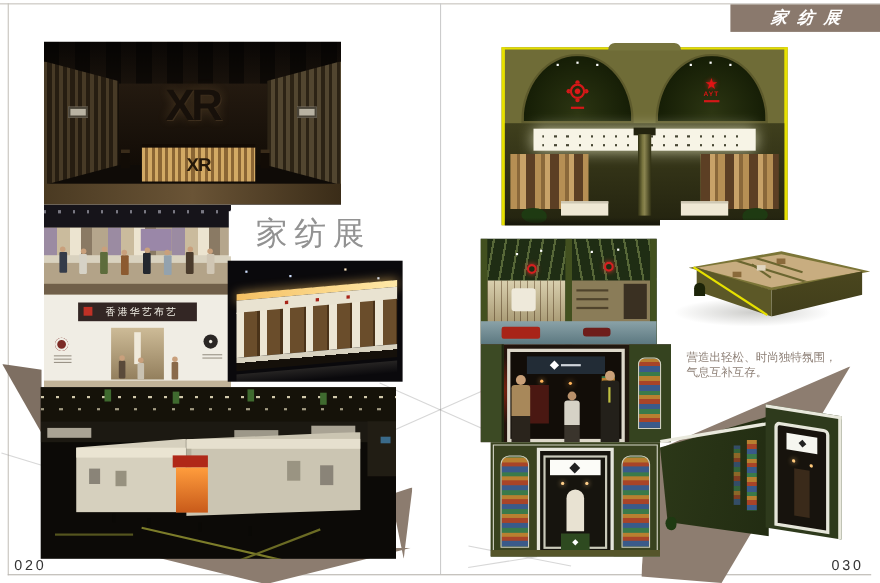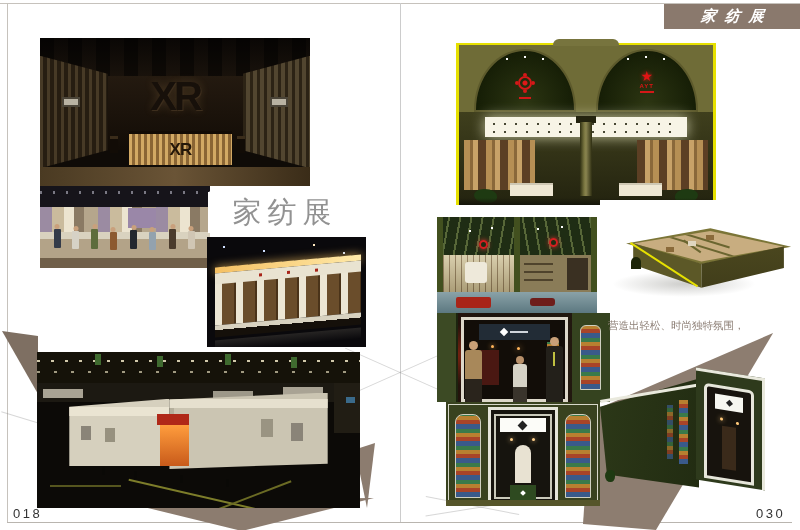--- a/index.html
+++ b/index.html
@@ -91,20 +91,43 @@
         <div class="head"></div>
       </div>
     <div class="person" style="left:76%;top:53%;width:7px;height:20px;background:#4a3b2c;">
         <div class="head"></div>
       </div>
     <div class="person" style="left:87%;top:55%;width:7px;height:18px;background:#d0c6b4;">
         <div class="head"></div>
       </div>
   </div>
 
+  <div class="ph" style="left:40px;top:268px;width:170px;height:84px;background:#f0ede4;">
+    <div class="abs" style="left:18%;top:8%;width:64%;height:21%;background:#332624;display:flex;align-items:center;justify-content:center;">
+      <div class="abs" style="left:5%;top:22%;width:8px;height:8px;background:#c03126;"></div>
+      <span style="color:#f4f1e8;font-size:9px;letter-spacing:2px;padding-left:8px;">香港华艺布艺</span>
+    </div>
+    <div class="abs" style="left:6%;top:46%;width:12px;height:12px;border-radius:50%;background:#7c2b26;box-shadow:inset 0 0 0 2px #f0ede4,inset 0 0 0 4px #7c2b26;"></div>
+    <div class="abs" style="left:5%;top:65%;width:16px;height:1px;background:#9a9387;box-shadow:0 3px 0 #9a9387,0 6px 0 #9a9387;"></div>
+    <div class="abs" style="right:7%;top:43%;width:13px;height:13px;border-radius:50%;background:radial-gradient(circle,#f0ede4 1px,#2a2624 2px);"></div>
+    <div class="abs" style="right:5%;top:64%;width:18px;height:1px;background:#9a9387;box-shadow:0 3px 0 #9a9387;"></div>
+    <div class="abs" style="left:36%;top:36%;width:28%;height:56%;background:linear-gradient(#cdbb97,#937f5d);">
+      <div class="abs" style="left:44%;top:8%;width:6px;height:62%;background:#efe9da;"></div>
+    </div>
+    <div class="person" style="left:40%;top:72%;width:6px;height:16px;background:#5a4a3a;">
+        <div class="head"></div>
+      </div>
+    <div class="person" style="left:50%;top:74%;width:6px;height:15px;background:#c9c2b2;">
+        <div class="head"></div>
+      </div>
+    <div class="person" style="left:68%;top:73%;width:6px;height:16px;background:#8a6a4a;">
+        <div class="head"></div>
+      </div>
+    <div class="abs" style="left:0;bottom:0;width:100%;height:7%;background:#c2b499;"></div>
+  </div>
 
   <div class="seclabel" style="left:208px;top:192px;width:154px;height:41px;">
     <span>家纺展</span>
   </div>
 
   <div class="ph" style="left:207px;top:237px;width:159px;height:110px;background:#0a090c;">
     <div class="abs" style="left:10%;top:8%;width:2px;height:2px;background:#cfe0ff;box-shadow:40px 4px 0 #cfe0ff,90px -2px 0 #ffe9c0,120px 6px 0 #cfe0ff;"></div>
     <div class="abs" style="left:5%;top:22%;width:92%;height:64%;transform:skewY(-5deg);">
       <div class="abs" style="left:0;top:0;width:100%;height:6px;background:linear-gradient(90deg,#f5c063,#ffe9a8);box-shadow:0 0 10px rgba(255,200,100,.8);"></div>
       <div class="abs" style="left:0;top:6px;width:100%;height:17%;background:#e9e3d1;">
@@ -205,22 +228,23 @@
       <div class="abs" style="left:30%;top:16%;width:36%;height:2px;background:#6b6630;transform:rotate(17deg);"></div>
       <div class="abs" style="left:44%;top:14%;width:2px;height:38%;background:#6b6630;transform:rotate(-55deg);"></div>
       <div class="abs" style="left:30%;top:34%;width:8px;height:5px;background:#8a6a3a;box-shadow:22px -6px 0 #e0d6c0,40px -12px 0 #8a6a3a;"></div>
     </div>
     <div class="abs" style="left:6%;top:24%;width:92%;height:70%;background:linear-gradient(#4e4a20,#3c3918);clip-path:polygon(50% 43%,96% 22%,96% 48%,50% 72%);"></div>
     <div class="abs" style="left:6%;top:24%;width:92%;height:70%;background:#5c5827;clip-path:polygon(12% 18%,50% 43%,50% 72%,12% 44%);"></div>
     <div class="abs" style="left:16%;top:48%;width:10px;height:12px;background:#1c2408;border-radius:5px 5px 0 0;"></div>
     <div class="abs" style="left:16%;top:36%;width:41%;height:2px;background:#e6e000;transform:rotate(33deg);transform-origin:left top;"></div>
   </div>
 
-  <div class="desc" style="left:608px;top:318px;width:138px;">
+  <div class="desc" style="left:624px;top:318px;width:138px;">
     <div>营造出轻松、时尚独特氛围，</div>
+    <div>气息互补互存。</div>
   </div>
 
   <div class="ph" style="left:437px;top:313px;width:173px;height:89px;background:linear-gradient(90deg,#2a130c,#1c140d 30%,#241a10);">
     <div class="abs" style="left:-6%;top:12%;width:32%;height:70%;background:radial-gradient(ellipse,rgba(150,40,18,.8),transparent 70%);"></div>
     <div class="abs" style="left:0;top:0;width:12%;height:100%;background:#3c4a24;border-right:2px solid #1c240f;"></div>
     <div class="abs" style="left:14%;top:4%;width:62%;height:96%;border:3px solid #ddd8ca;background:#120d08;">
       <div class="abs" style="left:15%;top:6%;width:70%;height:20%;background:#222c36;display:flex;align-items:center;justify-content:center;gap:3px;">
         <div style="width:6px;height:6px;background:#fff;transform:rotate(45deg);"></div>
         <div style="width:18px;height:2px;background:#cfd4da;"></div>
       </div>
@@ -271,16 +295,16 @@
         <div class="abs" style="left:18%;top:7%;width:64%;height:17%;background:#f6f6f0;display:flex;align-items:center;justify-content:center;">
           <div style="width:5px;height:5px;background:#222;transform:rotate(45deg);"></div>
         </div>
         <div class="abs" style="left:30%;top:32%;width:3px;height:3px;border-radius:50%;background:#ffc97a;box-shadow:0 0 5px #ffc97a,16px 2px 0 #ffc97a;"></div>
         <div class="abs" style="left:34%;top:42%;width:32%;height:48%;background:#3a2a1a;"></div>
       </div>
     </div>
     <div class="abs" style="left:3%;top:80%;width:10px;height:12px;background:#1e3a12;border-radius:50% 40% 45% 55%;"></div>
   </div>
 
-  <div class="pagenum" style="left:13px;top:506px;">018</div>
+  <div class="pagenum" style="left:13px;top:506px;">020</div>
   <div class="pagenum" style="left:756px;top:506px;">030</div>
 
 </div>
 
 </body></html>

